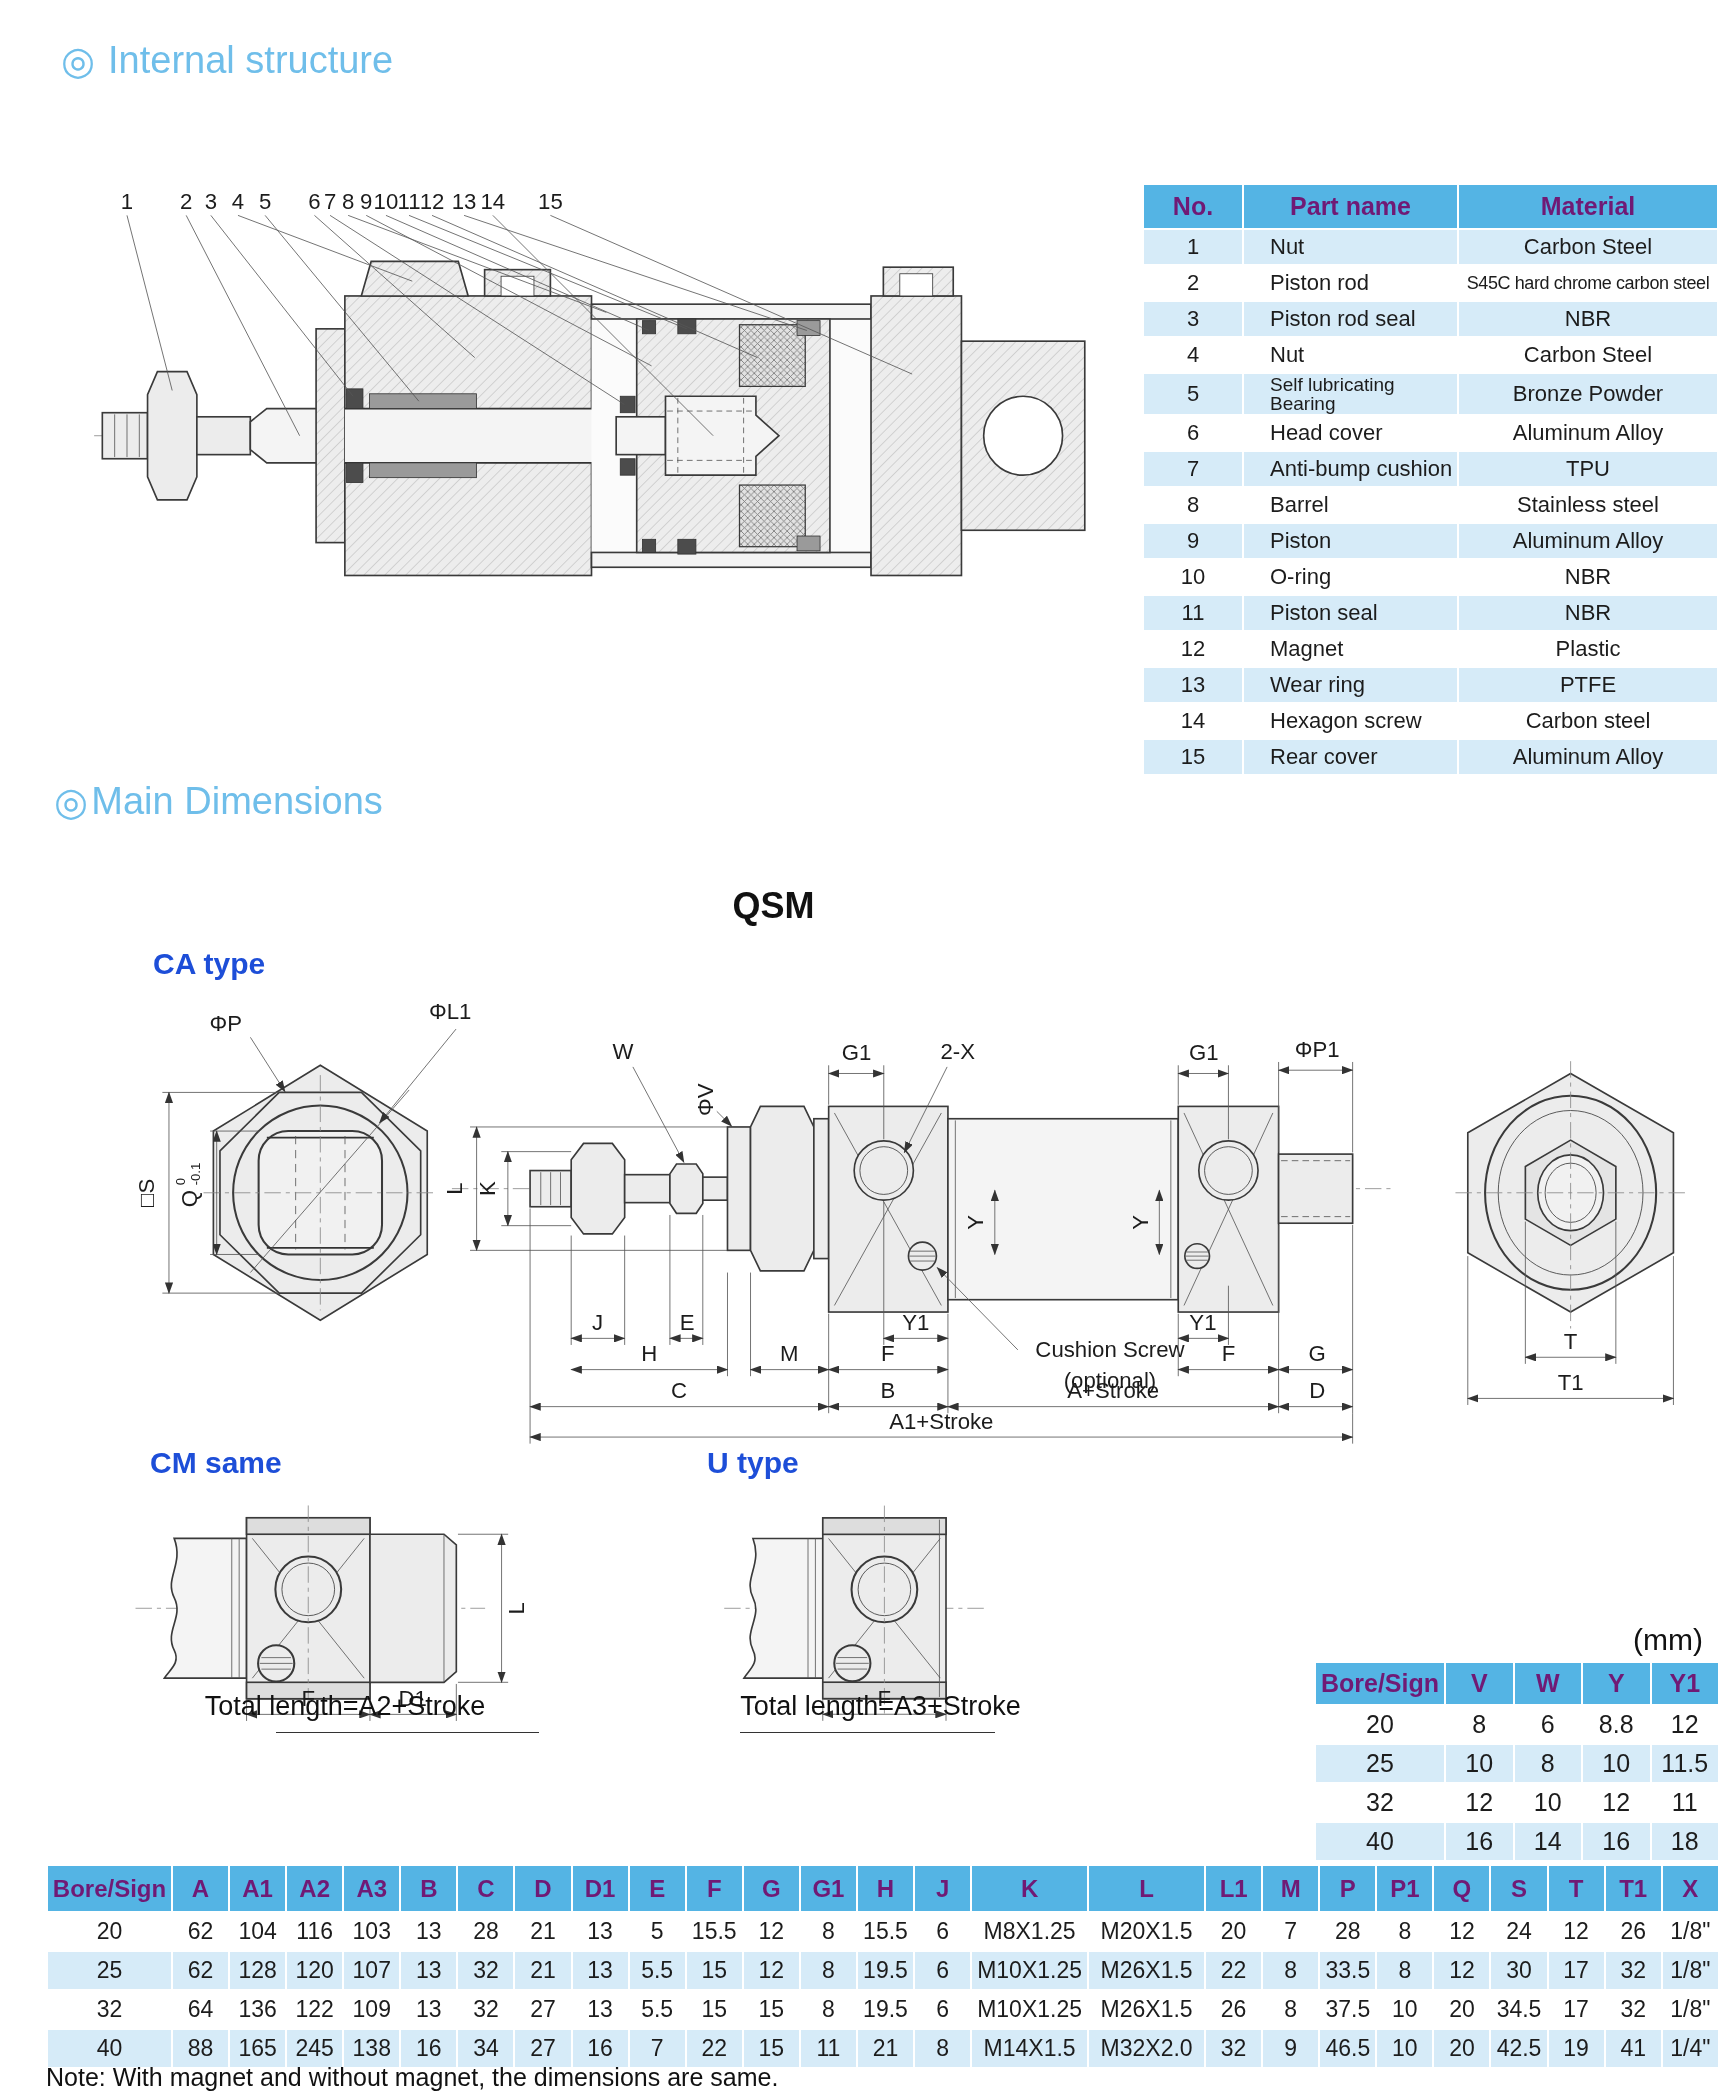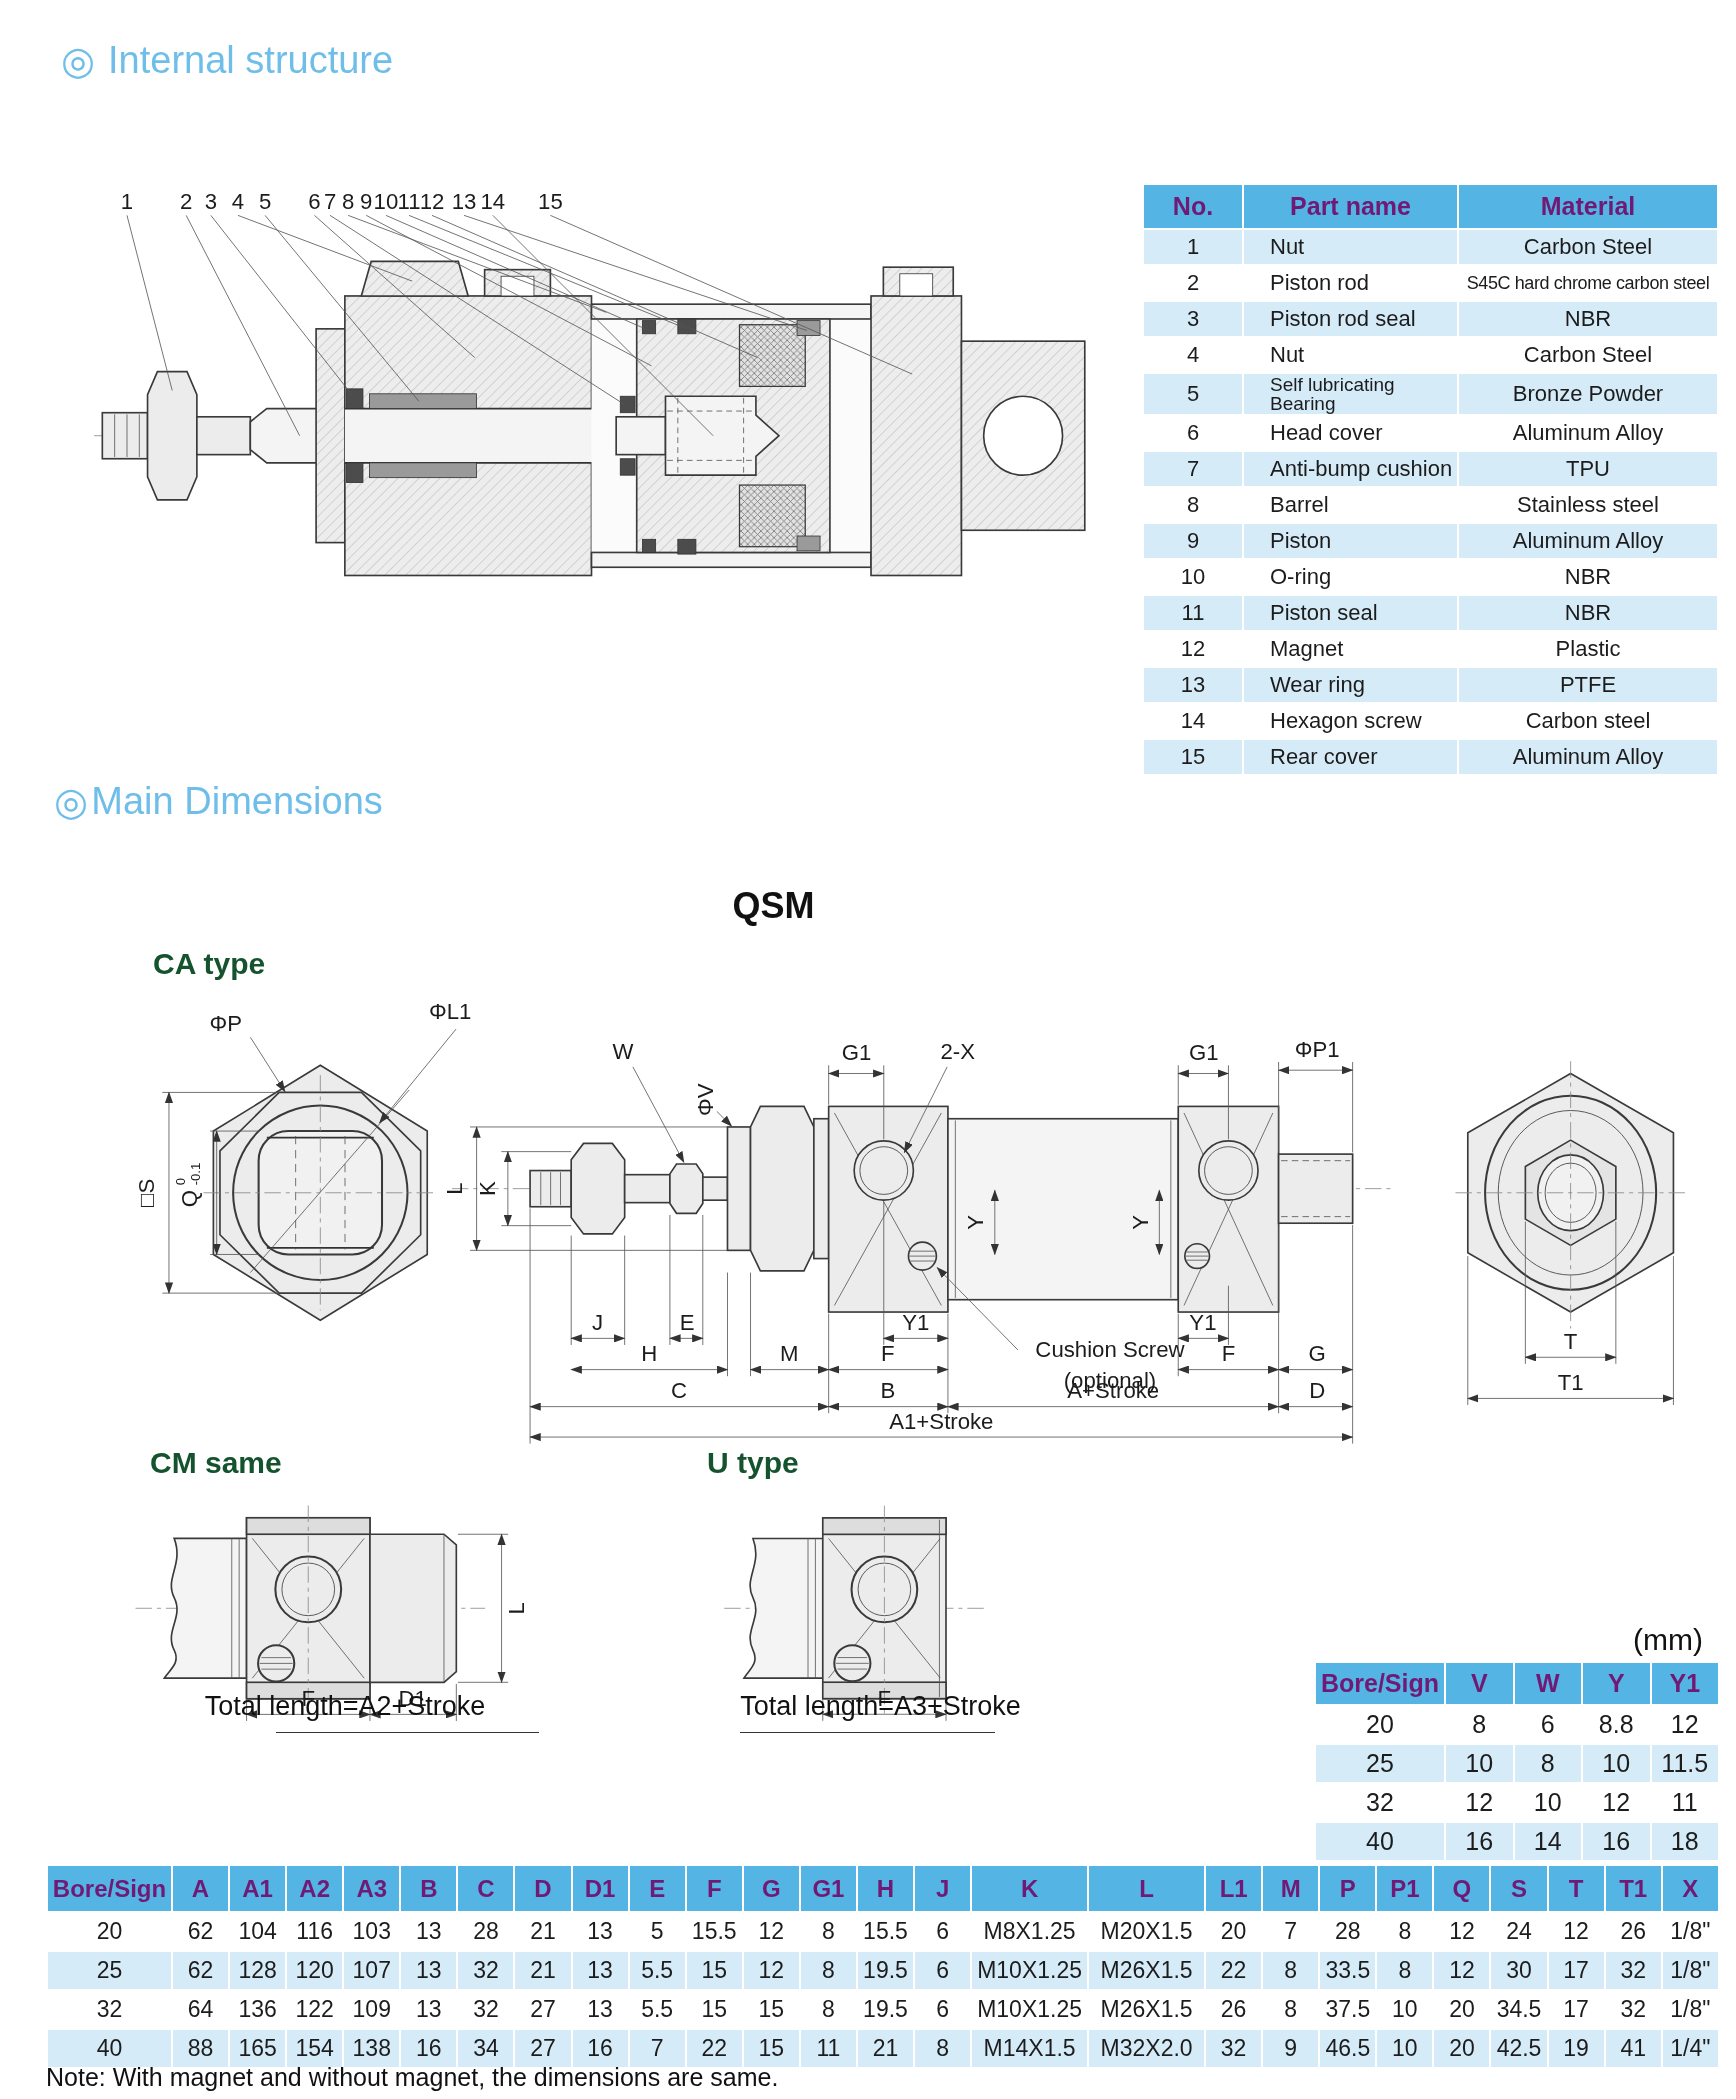--- a/index.html
+++ b/index.html
@@ -5,21 +5,21 @@
   html,body{margin:0;padding:0;background:#fff;}
   .page{position:relative;width:1736px;height:2100px;background:#ffffff;
         font-family:"Liberation Sans",sans-serif;color:#1c1c1c;overflow:hidden;}
   .sec-title{position:absolute;font-size:38px;color:#6FBEEA;font-weight:500;
              display:flex;align-items:center;gap:13px;}
   .sec-title .icon{font-size:39px;line-height:1;}
   .t1{left:61px;top:39px;}
   .t2{left:54px;top:780px;gap:3.3px;}
   .qsm{position:absolute;left:461px;top:885px;width:625px;text-align:center;
        font-size:36px;font-weight:bold;color:#111;}
-  .type-label{position:absolute;font-size:30px;font-weight:bold;color:#14532d;}
+  .type-label{position:absolute;font-size:30px;font-weight:bold;color:#1d4ed8;}
   .ca-label{left:153px;top:947px;}
   .cm-label{left:150px;top:1446px;}
   .u-label{left:707px;top:1446px;}
   .caption{position:absolute;font-size:27px;color:#111;text-align:center;}
   .cm-cap{left:123px;top:1691px;width:444px;}
   .u-cap{left:683px;top:1691px;width:395px;}
   .cap-line{position:absolute;height:0;border-bottom:1.6px solid #333;}
   .cm-cap-line{left:276px;top:1732px;width:263px;}
   .u-cap-line{left:740px;top:1732px;width:255px;}
   .mm{position:absolute;left:1633px;top:1623px;font-size:30px;color:#111;}
@@ -739,21 +739,21 @@
           <td>20</td>
           <td>34.5</td>
           <td>17</td>
           <td>32</td>
           <td>1/8"</td>
         </tr>
         <tr>
           <td>40</td>
           <td>88</td>
           <td>165</td>
-          <td>154</td>
+          <td>245</td>
           <td>138</td>
           <td>16</td>
           <td>34</td>
           <td>27</td>
           <td>16</td>
           <td>7</td>
           <td>22</td>
           <td>15</td>
           <td>11</td>
           <td>21</td>

